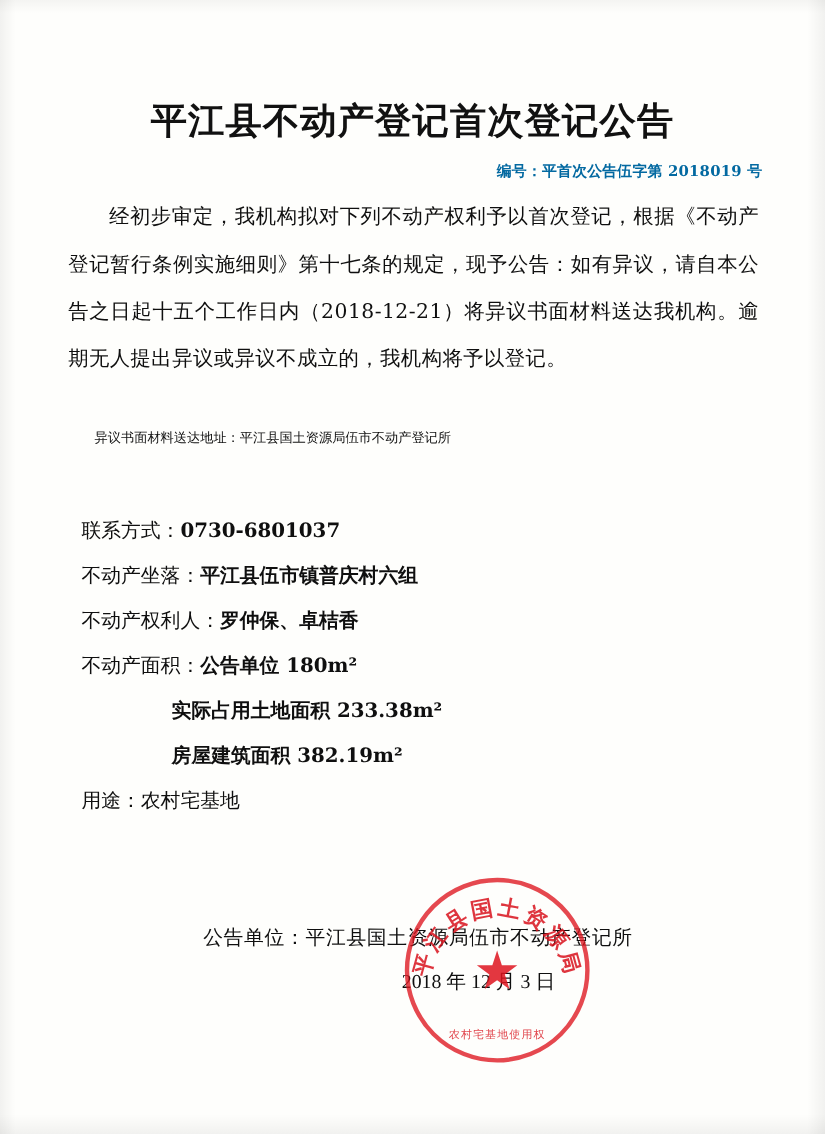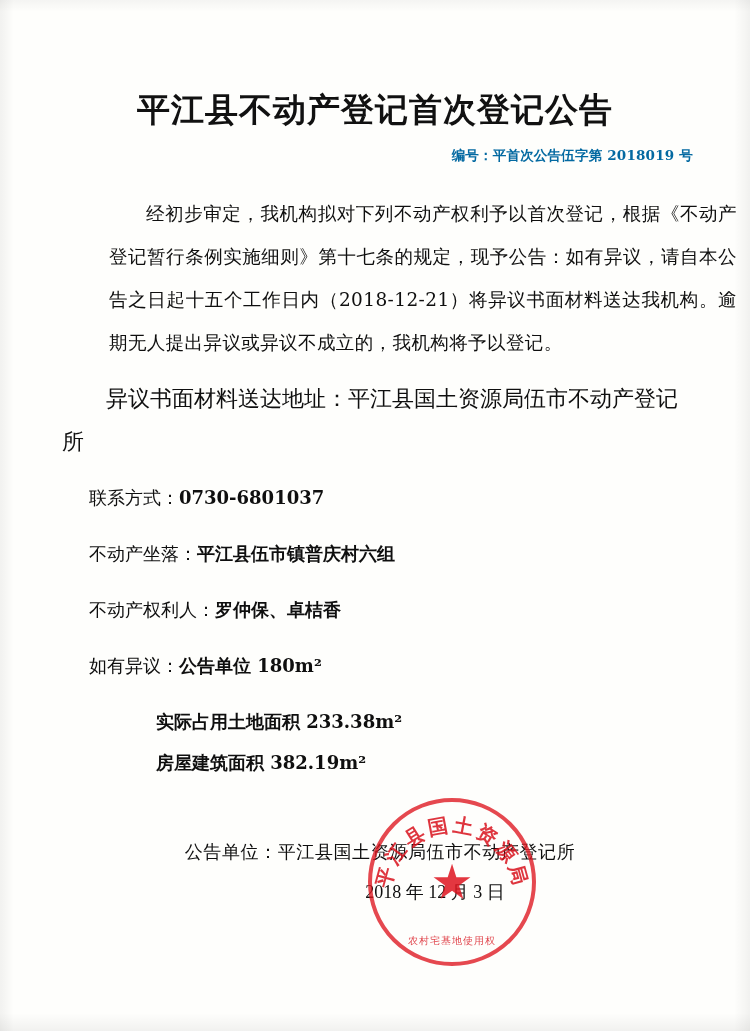--- a/index.html
+++ b/index.html
@@ -48,60 +48,59 @@
     position: absolute;
     top: 147px;
     right: 57px;
     font-size: 13.5px;
     font-weight: bold;
     color: #0369a1;
     letter-spacing: 0.2px;
   }
   .body-text {
     position: absolute;
-    top: 192px;
+    top: 176px;
     left: 62px;
     width: 628px;
     font-size: 18.5px;
     line-height: 43px;
     color: #0f0f0f;
     text-align: justify;
     text-justify: inter-ideograph;
-    margin-left: 47px;
   }
   .body-text p {
     margin: 0;
   }
   .para-indent {
     text-indent: 2em;
   }
   .spread {
     
     letter-spacing: 0.4px;
   }
   .addr-block {
     position: absolute;
     top: 377px;
     left: 62px;
     width: 628px;
-    font-size: 22px;
+    font-size: 12px;
     line-height: 43px;
     color: #0f0f0f;
   }
   .addr-block p { margin: 0; }
   .fields {
     position: absolute;
     top: 462px;
     left: 74px;
     width: 620px;
     font-size: 18px;
     line-height: 41px;
     color: #0f0f0f;
   }
-  .fields .row { margin: 15px; white-space: nowrap; }
+  .fields .row { margin: 0; white-space: nowrap; }
   .fields .row .val { font-weight: bold; }
   .fields .sub {
     margin: 0;
     padding-left: 82px;
     font-weight: bold;
     white-space: nowrap;
   }
   .footer {
     position: absolute;
     top: 840px;
@@ -183,24 +182,27 @@
     <p class="row">
       <span>联系方式：</span><span class="val">0730-6801037</span>
     </p>
     <p class="row">
       <span>不动产坐落：</span><span class="val">平江县伍市镇普庆村六组</span>
     </p>
     <p class="row">
       <span>不动产权利人：</span><span class="val">罗仲保、卓桔香</span>
     </p>
     <p class="row">
-      <span>如有异议：</span><span class="val">公告单位 180m²</span>
+      <span>不动产面积：</span><span class="val">公告单位 180m²</span>
     </p>
     <p class="sub">实际占用土地面积 233.38m²</p>
     <p class="sub">房屋建筑面积 382.19m²</p>
+    <p class="row">
+      <span>用途：</span><span>农村宅基地</span>
+    </p>
   </div>
 
   <div class="footer">
     <div class="issuer">公告单位：平江县国土资源局伍市不动产登记所</div>
     <div class="date">2018 年 12 月 3 日</div>
   </div>
 
   <div class="seal">
     <div class="ring"></div>
     <svg viewBox="0 0 168 168" width="168" height="168">

